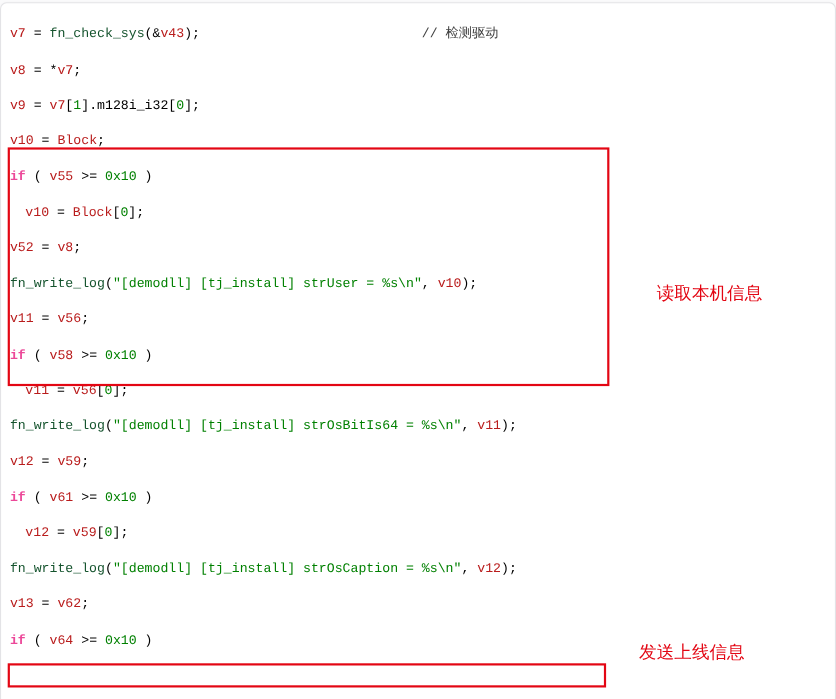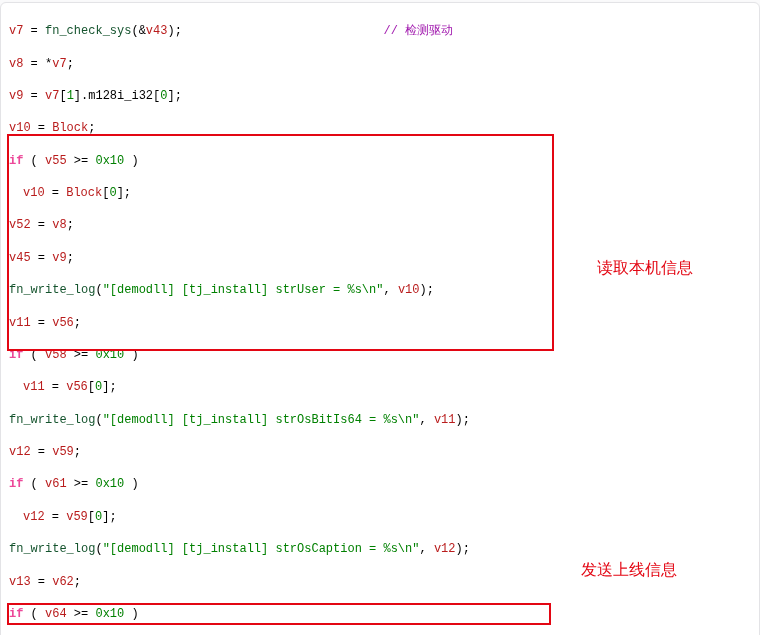--- a/index.html
+++ b/index.html
@@ -4,39 +4,38 @@
 <style>
 html,body{margin:0;padding:0;background:#fafafb}
 body{font-family:Consolas,Monaco,'Courier New',monospace;font-size:12px;line-height:1.35;color:#000}
 .card{width:744px;margin:2px auto;background:#fff;border:1px solid #e3e3e6;border-radius:6px;padding:4px 6px 4px 8px;box-shadow:0 1px 3px rgba(0,0,0,.05);position:relative}
 .code{white-space:pre;position:relative}
 .tk-var{color:#b91c1c}
 .tk-kw{color:#ec4899;font-weight:bold}
 .tk-num{color:#008000}
 .tk-str{color:#008000}
 .tk-fn{color:#14532d}
-.tk-cmt{color:#a21caf}
+.tk-cmt{color:#404040}
 .box{position:absolute;border:2px solid #e30613;pointer-events:none;border-radius:0}
 .label{position:absolute;color:#e30613;font-family:"Microsoft YaHei","PingFang SC",sans-serif;font-size:16px;font-weight:400;pointer-events:none}
 .line{display:block}
 .indent{display:inline-block;width:14px}
 </style>
 </head>
 <body>
 
 <div class="card">
 <div class="code">
 <span class="line"><span class="tk-var">v7</span> = <span class="tk-fn">fn_check_sys</span>(&amp;<span class="tk-var">v43</span>);                            <span class="tk-cmt">// 检测驱动</span></span>
 <span class="line"><span class="tk-var">v8</span> = *<span class="tk-var">v7</span>;</span>
 <span class="line"><span class="tk-var">v9</span> = <span class="tk-var">v7</span>[<span class="tk-num">1</span>].m128i_i32[<span class="tk-num">0</span>];</span>
 <span class="line"><span class="tk-var">v10</span> = <span class="tk-var">Block</span>;</span>
 <span class="line"><span class="tk-kw">if</span> ( <span class="tk-var">v55</span> &gt;= <span class="tk-num">0x10</span> )</span>
 <span class="line"><span class="indent"></span><span class="tk-var">v10</span> = <span class="tk-var">Block</span>[<span class="tk-num">0</span>];</span>
 <span class="line"><span class="tk-var">v52</span> = <span class="tk-var">v8</span>;</span>
-<span class="line"><span class="tk-var">v45</span> = <span class="tk-var">v9</span>;</span>
 <span class="line"><span class="tk-fn">fn_write_log</span>(<span class="tk-str">"[demodll] [tj_install] strUser = %s\n"</span>, <span class="tk-var">v10</span>);</span>
 <span class="line"><span class="tk-var">v11</span> = <span class="tk-var">v56</span>;</span>
 <span class="line"><span class="tk-kw">if</span> ( <span class="tk-var">v58</span> &gt;= <span class="tk-num">0x10</span> )</span>
 <span class="line"><span class="indent"></span><span class="tk-var">v11</span> = <span class="tk-var">v56</span>[<span class="tk-num">0</span>];</span>
 <span class="line"><span class="tk-fn">fn_write_log</span>(<span class="tk-str">"[demodll] [tj_install] strOsBitIs64 = %s\n"</span>, <span class="tk-var">v11</span>);</span>
 <span class="line"><span class="tk-var">v12</span> = <span class="tk-var">v59</span>;</span>
 <span class="line"><span class="tk-kw">if</span> ( <span class="tk-var">v61</span> &gt;= <span class="tk-num">0x10</span> )</span>
 <span class="line"><span class="indent"></span><span class="tk-var">v12</span> = <span class="tk-var">v59</span>[<span class="tk-num">0</span>];</span>
 <span class="line"><span class="tk-fn">fn_write_log</span>(<span class="tk-str">"[demodll] [tj_install] strOsCaption = %s\n"</span>, <span class="tk-var">v12</span>);</span>
 <span class="line"><span class="tk-var">v13</span> = <span class="tk-var">v62</span>;</span>
@@ -61,14 +60,14 @@
 
 
 
 
 </div>
 
 <div class="box" style="left:6px;top:131px;width:543px;height:213px"></div>
 <div class="label" style="left:596px;top:254px">读取本机信息</div>
 
 <div class="box" style="left:6px;top:600px;width:540px;height:18px"></div>
-<div class="label" style="left:580px;top:556px">发送上线信息</div>
+<div class="label" style="left:580px;top:580px">发送上线信息</div>
 </div>
 
 </body></html>

